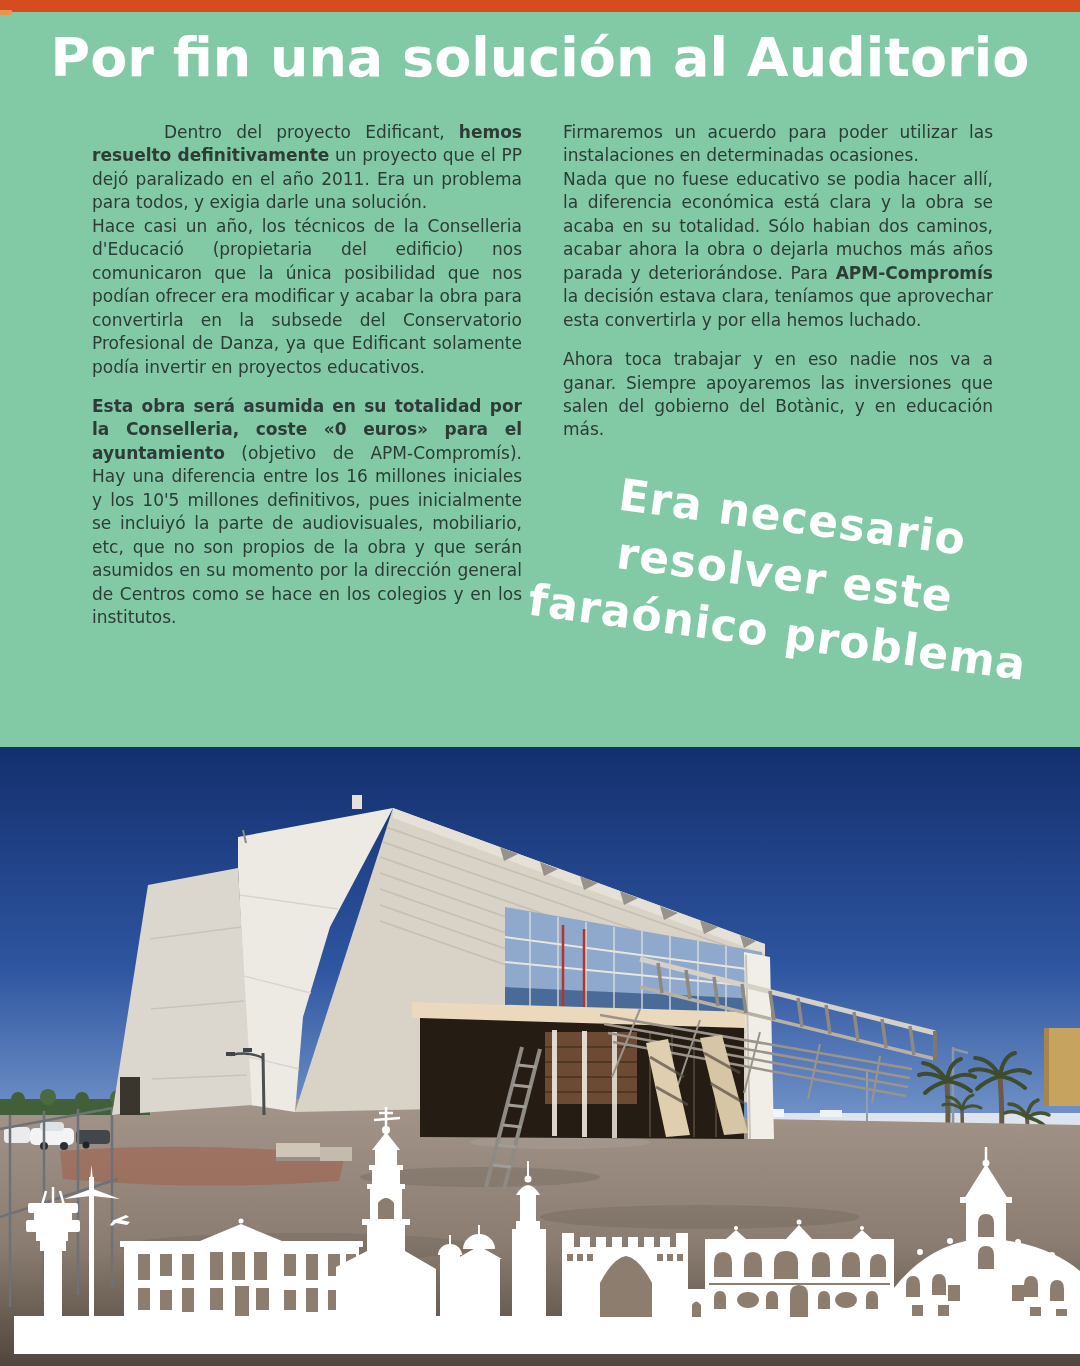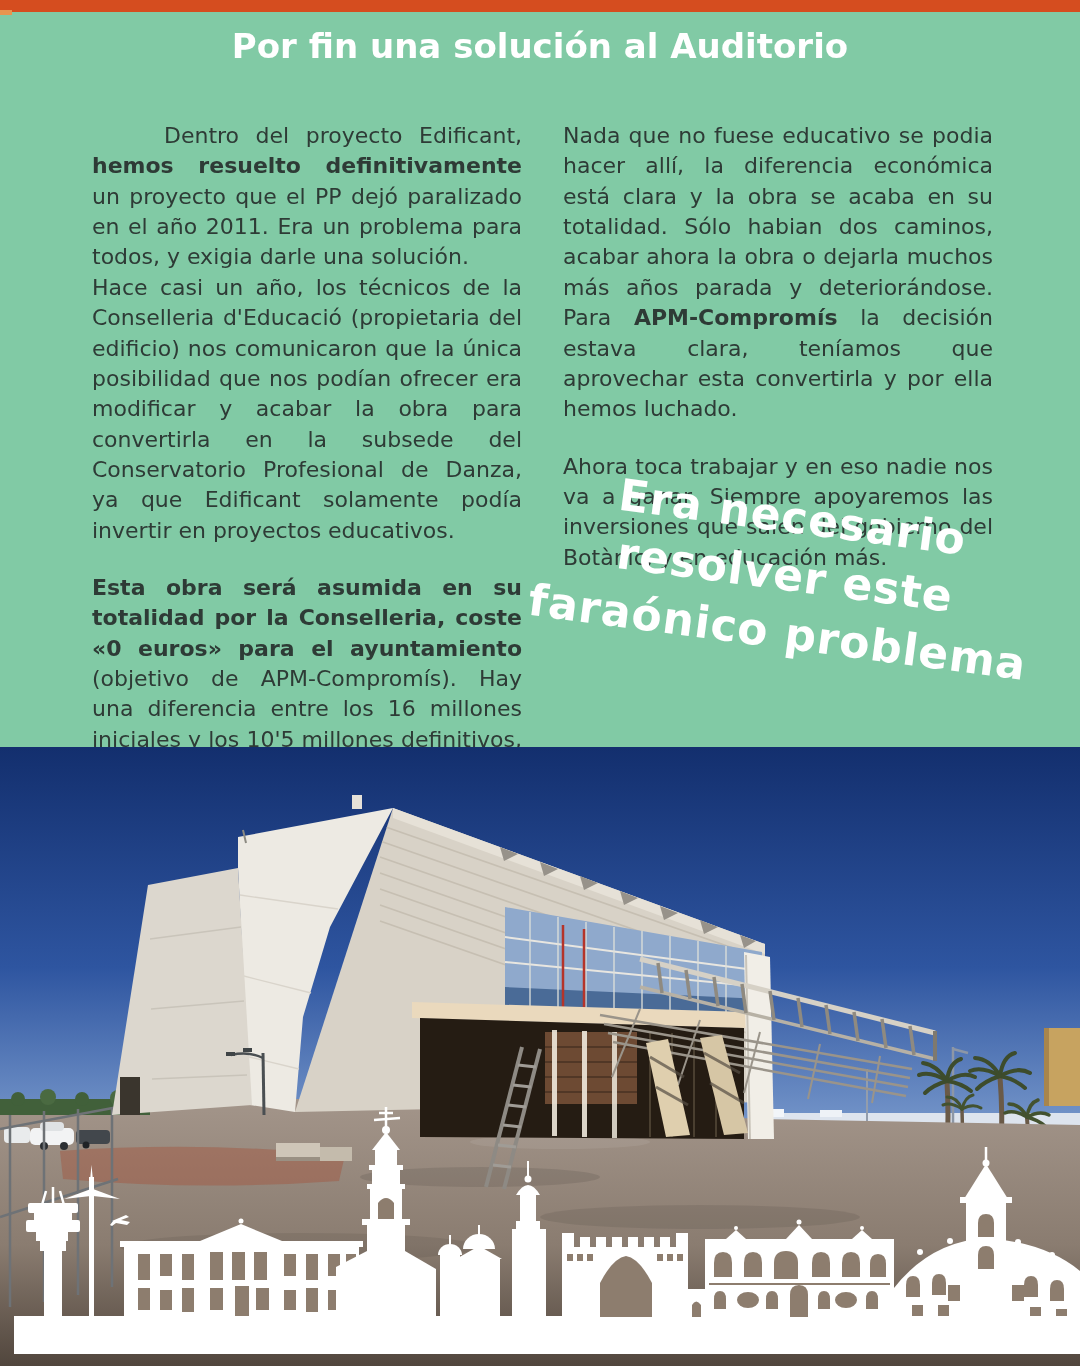--- a/index.html
+++ b/index.html
@@ -5,28 +5,28 @@
   html,body{margin:0;padding:0;}
   .page{
     position:relative; width:1080px; height:1366px; overflow:hidden;
     background:var(--green,#81caa5);
     font-family:"DejaVu Sans","Liberation Sans",sans-serif;
   }
   .top-bar{position:absolute;top:0;left:0;width:1080px;height:12px;background:var(--accent,#d54d1f);}
   .top-bar-notch{position:absolute;top:10px;left:0;width:12px;height:5px;background:#e8954f;}
   .page-title{
     position:absolute;top:26px;left:0;width:1080px;text-align:center;
-    font-size:34px;font-weight:800;letter-spacing:0px;color:var(--title,#ffffff);
+    font-size:54px;font-weight:800;letter-spacing:0px;color:var(--title,#ffffff);
   }
   .col{position:absolute;top:121px;width:430px;color:var(--text,#2e3b36);}
   .col-left{left:92px;}
   .col-right{left:563px;}
-  .col p{margin:0;font-size:22px;line-height:1.38;text-align:justify;}
+  .col p{margin:0;font-size:17px;line-height:1.38;text-align:justify;}
   .col p.indent{text-indent:72px;}
-  .col p.gap{margin-top:27px;}
+  .col p.gap{margin-top:16px;}
   .col .bold{font-weight:bold;}
   .diagonal-headline{
     position:absolute;left:505px;top:488px;width:560px;
     transform:rotate(7.5deg);transform-origin:50% 50%;
     text-align:center;color:var(--title,#ffffff);
     font-size:44px;font-weight:800;line-height:1.32;letter-spacing:1px;
   }
   .photo{position:absolute;left:0;top:747px;width:1080px;height:619px;}
   .photo svg{display:block;}
 </style>
@@ -39,20 +39,21 @@
   <div class="top-bar-notch"></div>
 
   <div class="page-title">Por fin una solución al Auditorio</div>
 
   <div class="col col-left">
       <p class="indent"><span>Dentro del proyecto Edificant, </span><span class="bold">hemos resuelto definitivamente</span><span> un proyecto que el PP dejó paralizado en el año 2011. Era un problema para todos, y exigia darle una solución.</span></p>
       <p><span>Hace casi un año, los técnicos de la Conselleria d'Educació (propietaria del edificio) nos comunicaron que la única posibilidad que nos podían ofrecer era modificar y acabar la obra para convertirla en la subsede del Conservatorio Profesional de Danza, ya que Edificant solamente podía invertir en proyectos educativos.</span></p>
       <p class="gap"><span class="bold">Esta obra será asumida en su totalidad por la Conselleria, coste «0 euros» para el ayuntamiento</span><span> (objetivo de APM-Compromís). Hay una diferencia entre los 16 millones iniciales y los 10'5 millones definitivos, pues inicialmente se incluiyó la parte de audiovisuales, mobiliario, etc, que no son propios de la obra y que serán asumidos en su momento por la dirección general de Centros como se hace en los colegios y en los institutos.</span></p>
     </div>
   <div class="col col-right">
+      <p><span>Firmaremos un acuerdo para poder utilizar las instalaciones en determinadas ocasiones.</span></p>
       <p><span>Nada que no fuese educativo se podia hacer allí, la diferencia económica está clara y la obra se acaba en su totalidad. Sólo habian dos caminos, acabar ahora la obra o dejarla muchos más años  parada y deteriorándose. Para </span><span class="bold">APM-Compromís</span><span> la decisión estava clara, teníamos que aprovechar esta convertirla y por ella hemos luchado.</span></p>
       <p class="gap"><span>Ahora toca trabajar y en eso nadie nos va a ganar. Siempre apoyaremos las inversiones que salen del gobierno del Botànic, y en educación más.</span></p>
     </div>
 
   <div class="diagonal-headline">
       <div>Era necesario</div>
       <div>resolver este</div>
       <div>faraónico problema</div>
     </div>
 

